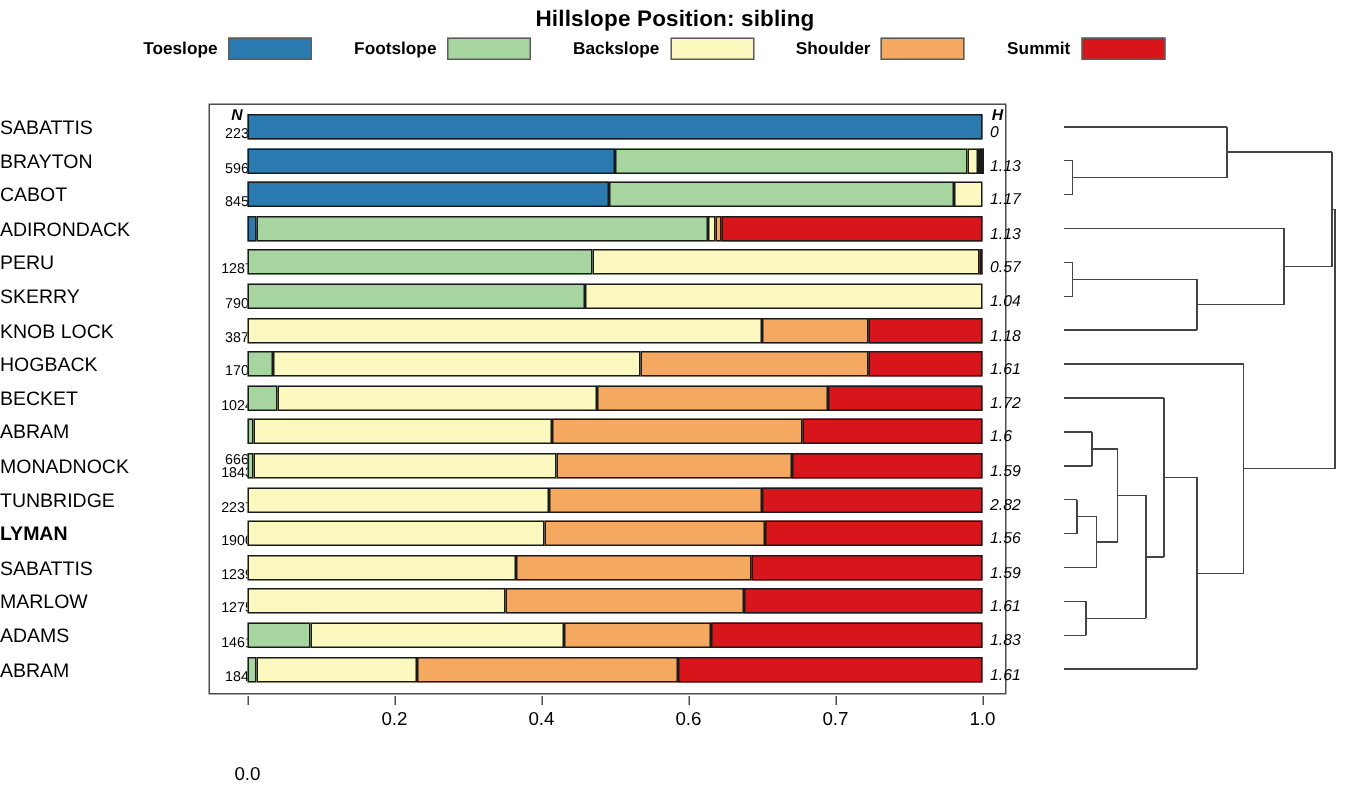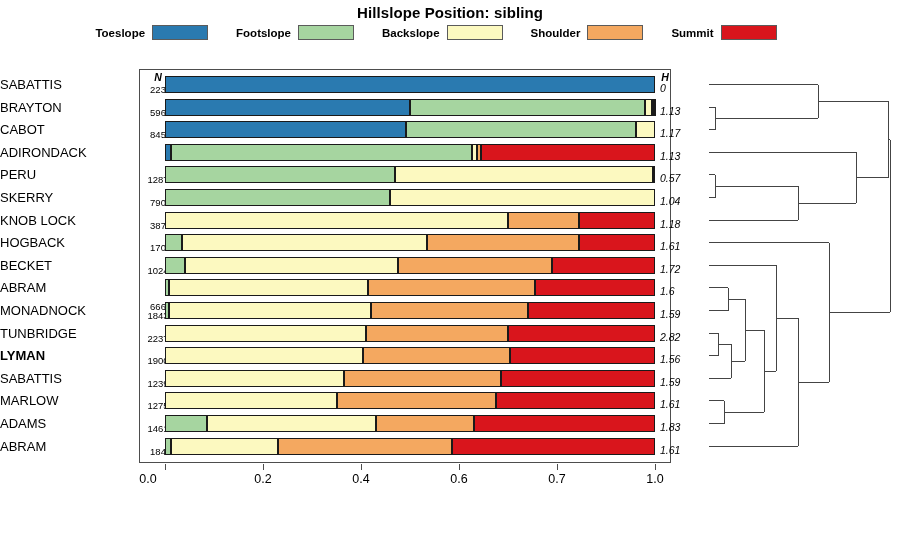--- a/index.html
+++ b/index.html
@@ -232,21 +232,21 @@
       <div class="bar" style="left: 165px; top: 437.6px; width: 490px;">
         <div class="seg" style="left: 0px; width: 5.88px; background: rgb(166, 213, 160);"></div>
         <div class="seg" style="left: 5.88px; width: 106.82px; background: rgb(252, 249, 192);"></div>
         <div class="seg" style="left: 112.7px; width: 173.95px; background: rgb(244, 168, 96);"></div>
         <div class="seg" style="left: 286.65px; width: 203.35px; background: rgb(217, 21, 28);"></div>
       </div>
     </div>
 
   <div id="axis-layer">
       <div class="tick" style="left: 165px;"></div>
-      <div class="ticklabel" style="left: 128px;">0.0</div>
+      <div class="ticklabel" style="left: 145px; margin-top: 37px;">0.0</div>
       <div class="tick" style="left: 263px;"></div>
       <div class="ticklabel" style="left: 243px;">0.2</div>
       <div class="tick" style="left: 361px;"></div>
       <div class="ticklabel" style="left: 341px;">0.4</div>
       <div class="tick" style="left: 459px;"></div>
       <div class="ticklabel" style="left: 439px;">0.6</div>
       <div class="tick" style="left: 557px;"></div>
       <div class="ticklabel" style="left: 537px;">0.7</div>
       <div class="tick" style="left: 655px;"></div>
       <div class="ticklabel" style="left: 635px;">1.0</div>

